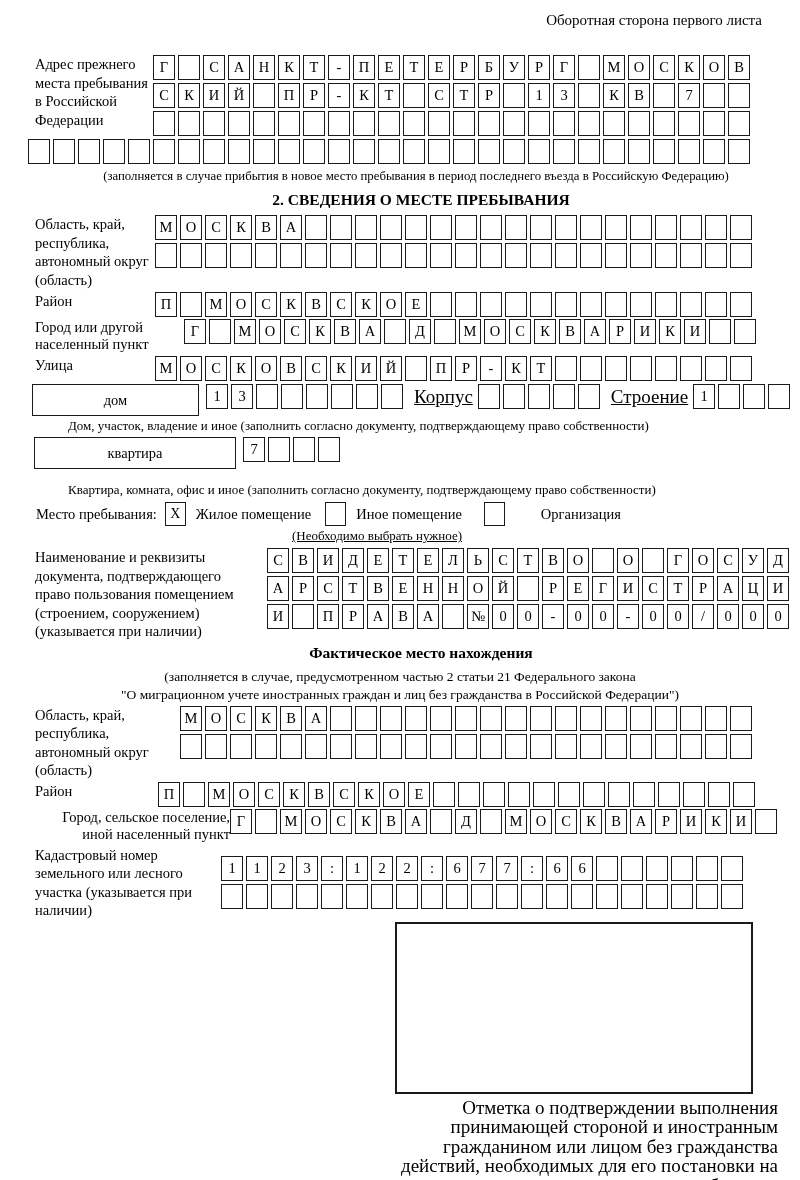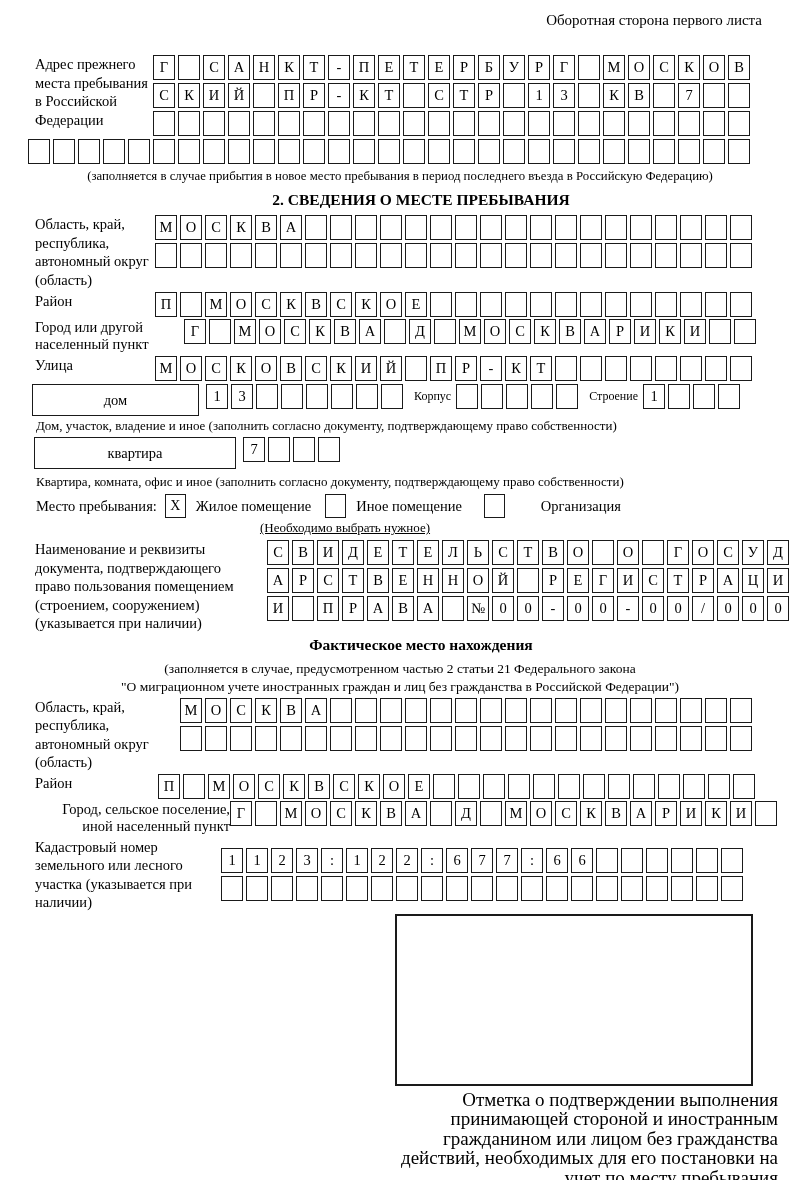--- a/index.html
+++ b/index.html
@@ -12,32 +12,32 @@
         box-sizing:border-box;display:flex;align-items:center;justify-content:center;
         font-size:14.5px;line-height:1;}
   .form-row{display:flex;align-items:flex-start;margin-left:35px;}
   .form-row .label{font-size:14.5px;line-height:18.5px;flex:0 0 auto;}
   .w118{width:118px;} .w120{width:120px;} .w145{width:145px;} .w149{width:149px;line-height:17px!important;}
   .w123{width:123px;} .w195{width:195px;line-height:17px!important;text-align:right;} .w216{width:216px;line-height:18.5px;}
   .w186{width:186px;}
   .rows{flex:0 0 auto;}
   .b-prev{margin-top:26px;}
   .fullrow{margin:3px 0 0 28px;}
-  .caption{font-size:12.8px;line-height:16px;}
+  .caption{font-size:12.8px;line-height:16px;padding-left:32px;}
   .center{text-align:center;margin-top:4px;}
   .left36{margin:2px 0 0 36px;font-size:13px;}
   .h-bold{text-align:center;font-weight:bold;font-size:15.5px;margin:7px 0 6px;padding-left:42px;}
   .mt2{margin-top:2px;} .mt3{margin-top:3px;}
   .house-row{display:flex;align-items:flex-start;margin:3px 0 0 32px;}
   .namedbox{border:1.5px solid #1a1a1a;height:32px;box-sizing:border-box;display:flex;
             align-items:center;justify-content:center;font-size:14.5px;flex:0 0 auto;}
   .dombox{width:167px;margin-right:7px;}
   .aptbox{width:202px;margin-right:7px;}
-  .inline-lab{font-size:12px;line-height:25px;margin:0 5px 0 8px;flex:0 0 auto;}
-  .apt-row{display:flex;align-items:flex-start;margin:3px 0 5px 34px;}
+  .inline-lab{font-size:19px;line-height:25px;margin:0 5px 0 8px;flex:0 0 auto;text-decoration:underline;}
+  .apt-row{display:flex;align-items:flex-start;margin:3px 0 13px 34px;}
   .stay-row{display:flex;align-items:center;margin:4px 0 0 36px;height:24px;}
   .stay-label{font-size:14.5px;margin-right:8px;}
   .opt-label{font-size:14.5px;}
   .checkbox{flex:0 0 auto;width:21px;height:24px;border:1.5px solid #1a1a1a;box-sizing:border-box;
             display:flex;align-items:center;justify-content:center;font-size:14px;margin-right:10px;}
   .ml14{margin-left:14px;} .ml22{margin-left:22px;} .ml26{margin-left:26px;}
   .stay-note{width:690px;text-align:center;margin-top:2px;font-size:13px;text-decoration:underline;}
   .doc{margin-top:4px;gap:16px;}
   .cap135{font-size:13.5px;line-height:17px;text-align:center;margin-top:1px;}
   .cad-rows{padding-top:10px;}

